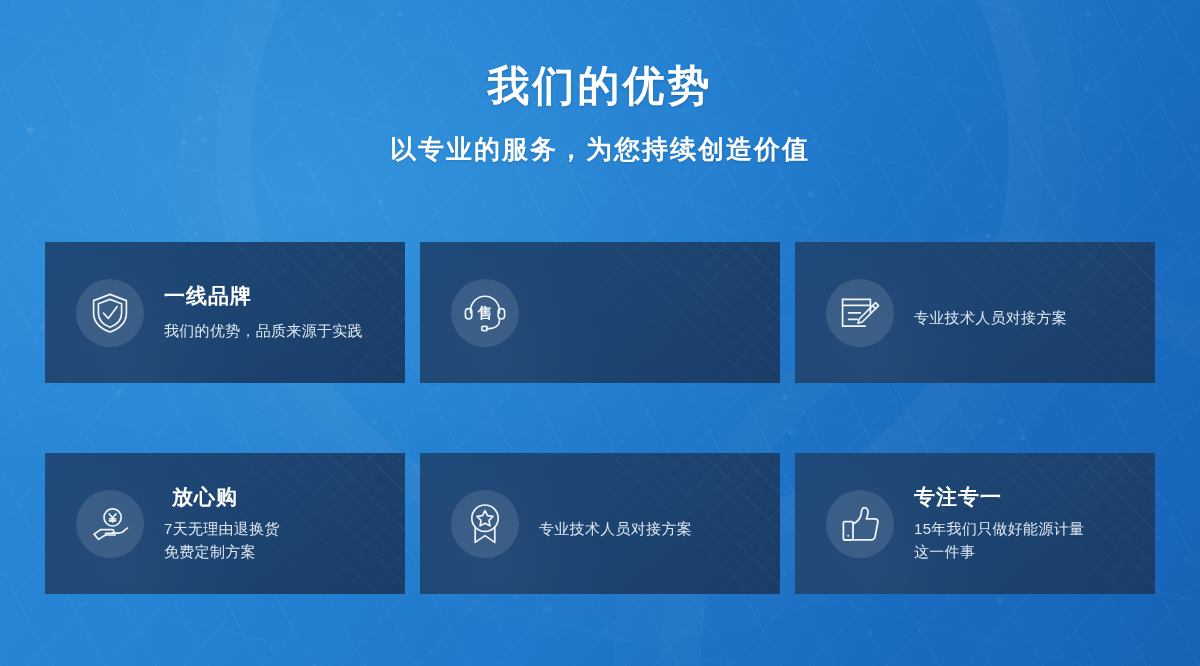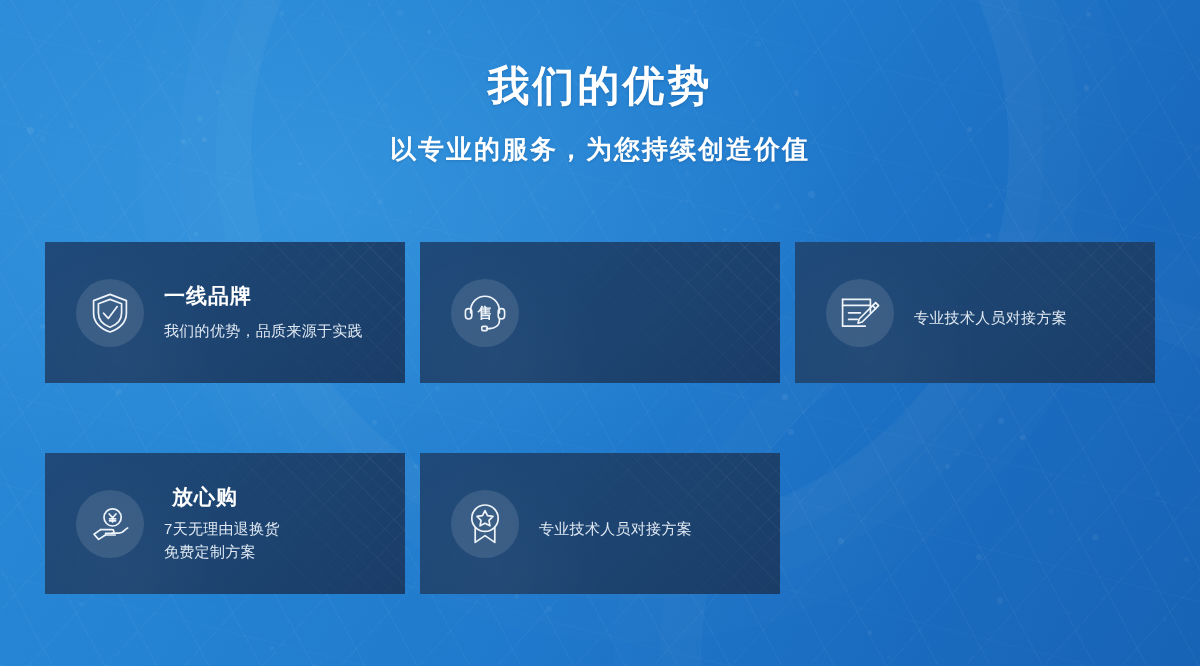--- a/index.html
+++ b/index.html
@@ -379,15 +379,33 @@
           <path d="M10.2 25.6 V40.4 L20 33.6 L29.8 40.4 V25.6"></path>
         </svg>
       </div>
       <div class="card-text">
         <div class="card-desc">
           <div>专业技术人员对接方案</div>
         </div>
       </div>
     </div>
 
+    <div class="card c6">
+      <div class="icon-wrap">
+        <svg width="42" height="42" viewBox="0 0 42 42" fill="none" stroke="#eef4fa" stroke-width="1.8" stroke-linecap="round" stroke-linejoin="round">
+          <rect x="4.4" y="18.6" width="9.6" height="18.4" rx="1.4"></rect>
+          <circle cx="9.2" cy="32.8" r="0.95" fill="#eef4fa" stroke="none"></circle>
+          <path d="M14.4 20.6 C17.6 19.2 20.6 16.2 21.8 12.6 C22.6 10.0 22.0 4.6 25.4 4.6
+                   C28.6 4.6 29.4 8.0 28.8 11.2 C28.4 13.4 27.4 15.8 27.4 15.8 H35.8
+                   C38.0 15.8 39.2 17.4 38.8 19.4 L36.2 32.8 C35.8 35.2 34.4 36.8 32.0 36.8 H14.4"></path>
+        </svg>
+      </div>
+      <div class="card-text">
+        <div class="card-title">专注专一</div>
+        <div class="card-desc">
+          <div>15年我们只做好能源计量</div>
+          <div>这一件事</div>
+        </div>
+      </div>
+    </div>
 
   </div>
 </div>
 
 </body></html>

